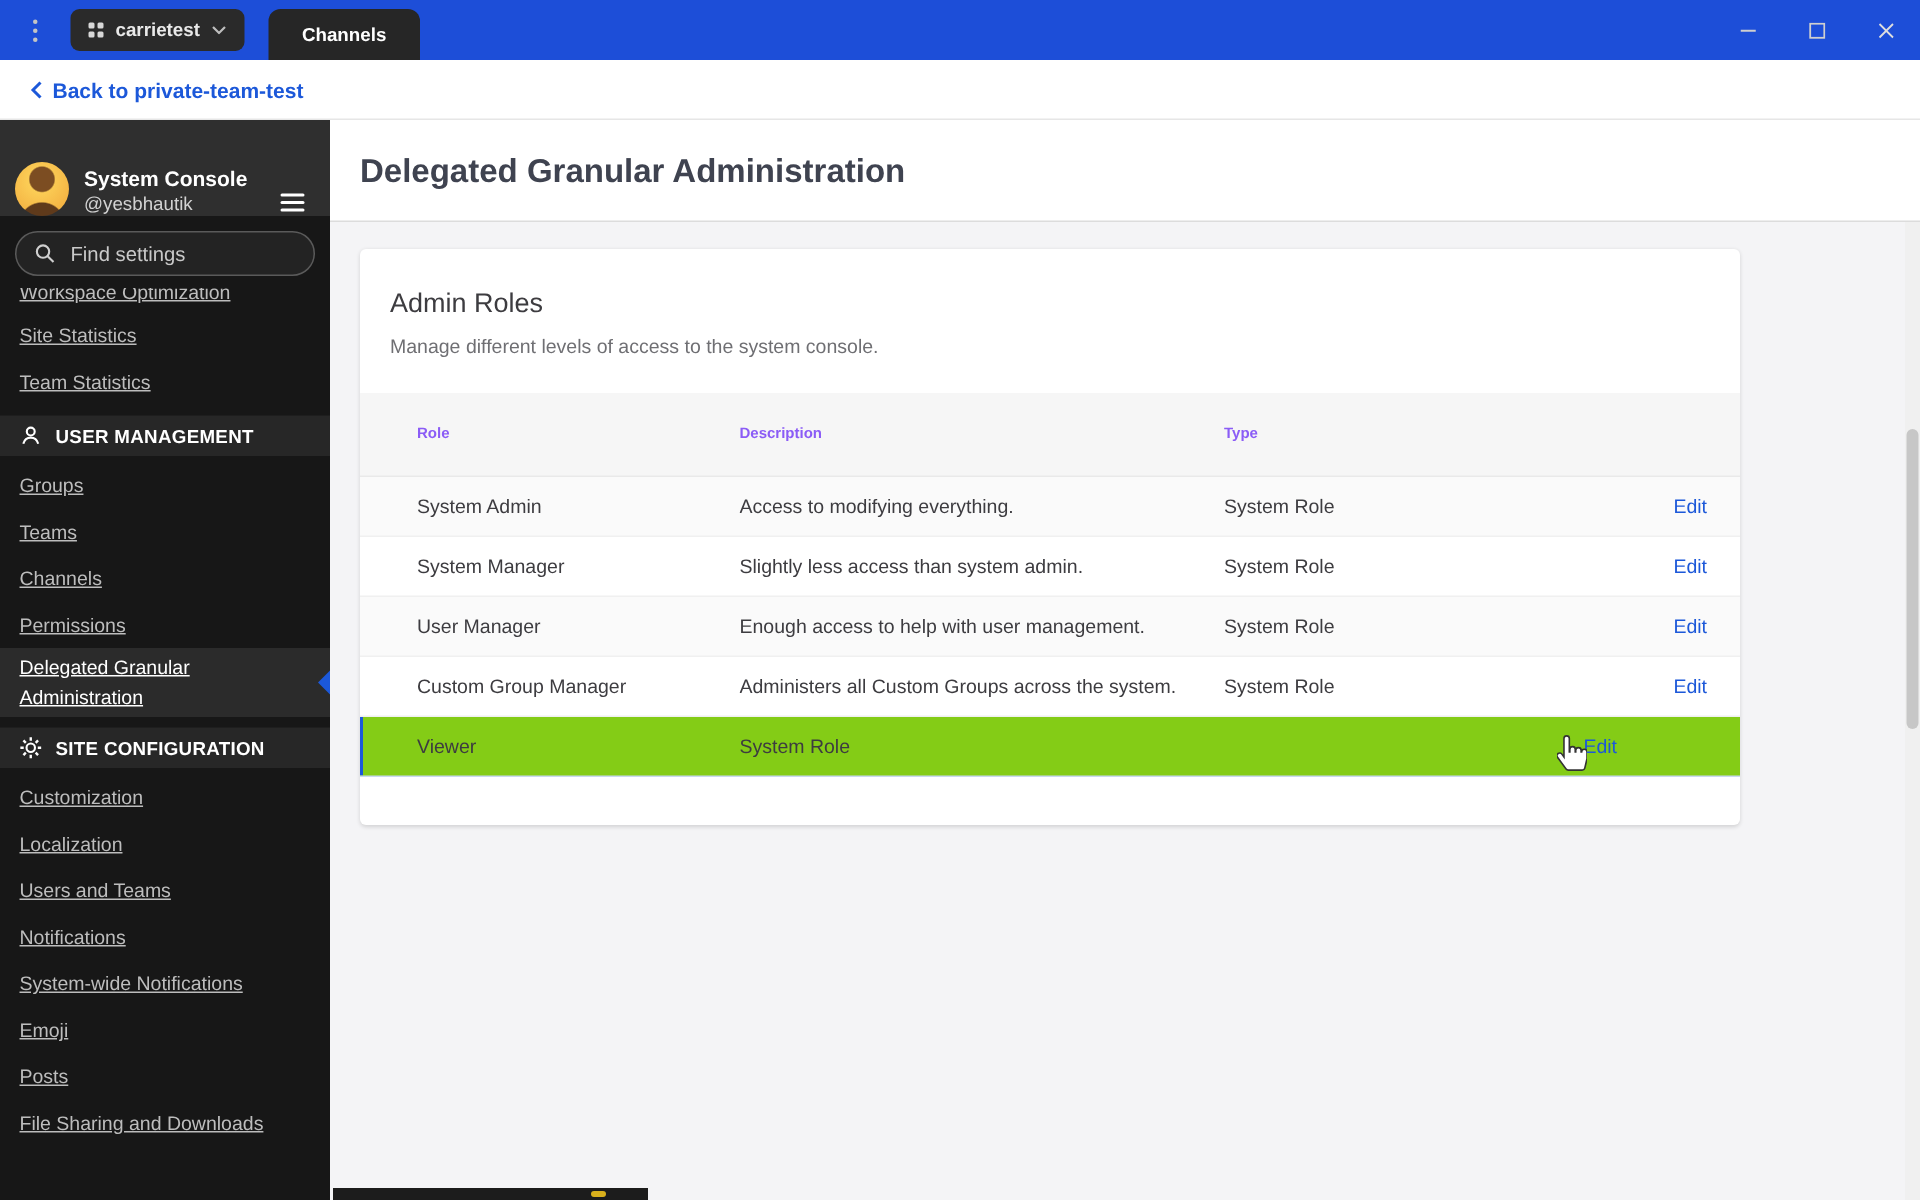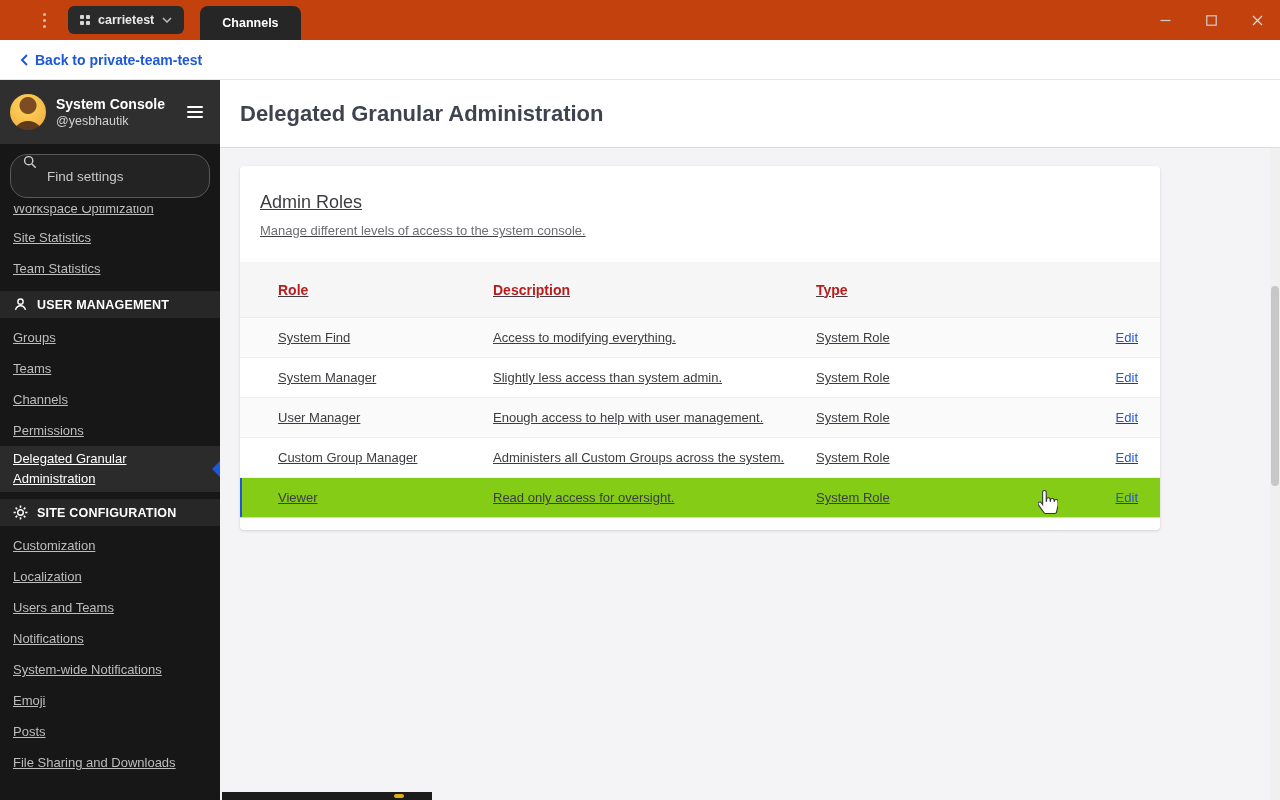--- a/index.html
+++ b/index.html
@@ -5,21 +5,21 @@
   * { box-sizing: border-box; }
   html,body { margin:0; padding:0; }
   body {
     width:1280px; height:800px; overflow:hidden;
     font-family:"Liberation Sans", sans-serif;
     background:#f4f4f6; color:#3d3c40;
   }
   .screen { position:relative; width:1280px; height:800px; }
 
   
-  .titlebar { height:40px; background:#c2410c; display:flex; align-items:center;padding-left:21px; }
+  .titlebar { height:40px; background:#1d4ed8; display:flex; align-items:center; }
   .kebab { margin-left:18px; display:flex; flex-direction:column; gap:3px; cursor:pointer; padding:4px; }
   .kebab i { width:3px; height:3px; border-radius:50%; background:#c4c4c4; }
   .server-btn { display:flex; align-items:center; gap:8px; background:#2a2a2a; border:none;
     color:#e9e9e9; height:28px; padding:0 12px; border-radius:6px; margin-left:18px;
     font-weight:700; font-size:12.5px; font-family:inherit; cursor:pointer; }
   .grid-icon { display:grid; grid-template-columns:4px 4px; gap:2px; }
   .grid-icon i { width:4px; height:4px; background:#d8d8d8; border-radius:1px; }
   .tab { margin-left:16px; height:34px; align-self:flex-end; background:#262626; color:#fff;
     font-size:12.5px; font-weight:700; display:flex; align-items:center; padding:0 22px;
     border-radius:8px 8px 0 0; cursor:pointer; }
@@ -32,36 +32,36 @@
     border-bottom:1px solid #e6e6e6; }
   .back-link { display:flex; align-items:center; gap:7px; color:#1c58d9; font-size:14px;
     font-weight:600; margin-left:20px; text-decoration:none; cursor:pointer; }
 
   
   .body { display:flex; height:720px; }
 
   
   .sidebar { width:220px; flex-shrink:0; background:#171717; color:#c9c9c9;
     display:flex; flex-direction:column; position:relative; }
-  .sb-header { height:64px; background:#2f2f2f; display:flex; align-items:center;
+  .sb-header { height:64px; background:#2f2f2f; display:flex; align-items:flex-end;
     padding:0 14px 0 10px; gap:10px; }
   .avatar { width:36px; height:36px; border-radius:50%; flex-shrink:0;
     background:
       radial-gradient(circle at 50% 32%, #7c4d22 0 8px, rgba(0,0,0,0) 9px),
       radial-gradient(circle at 50% 118%, #5f3a1b 0 15px, rgba(0,0,0,0) 16px),
       radial-gradient(circle at 45% 35%, #ffd95e, #f0a63a); }
   .sb-titles { flex:1; line-height:1.3; min-width:0; }
   .sb-title { color:#fff; font-weight:700; font-size:14px; }
   .sb-sub { color:#d2d2d2; font-size:12.5px; }
   .hamburger { display:flex; flex-direction:column; gap:3px; cursor:pointer; padding:3px; }
   .hamburger i { width:16px; height:2px; background:#fff; border-radius:1px; }
 
   .sb-search { padding:10px 10px 8px; }
-  .search-pill { height:44px; border:1px solid #5a5a5a; background:#232323; border-radius:17px;
-    display:flex; padding:0 12px; gap:8px; }
+  .search-pill { height:30px; border:1px solid #5a5a5a; background:#232323; border-radius:17px;
+    display:flex; align-items:center; padding:0 12px; gap:8px; }
   .search-pill input { flex:1; min-width:0; background:transparent; border:none; outline:none;
     color:#eee; font-size:13.5px; font-family:inherit; }
   .search-pill input::placeholder { color:#c9c9c9; opacity:1; }
 
   .sb-nav { flex:1; overflow:hidden; }
   .sb-item { height:31px; line-height:31px; padding-left:13px; font-size:13px; color:#bdbdbd;
     white-space:nowrap; cursor:pointer; overflow:hidden;text-decoration:underline; }
   .clip-wrap { height:16px; overflow:hidden; }
   .clip-wrap .sb-item { margin-top:-13px; }
   .sb-section { height:27px; display:flex; align-items:center; gap:9px; background:#272727;
@@ -74,29 +74,29 @@
     width:0; height:0; border-top:8px solid transparent; border-bottom:8px solid transparent;
     border-right:8px solid #1c58d9; }
 
   
   .main { flex:1; position:relative; background:#f4f4f6; overflow:hidden; }
   .page-header { height:68px; background:#fff; border-bottom:1px solid #dcdcdc;
     display:flex; align-items:center; padding-left:20px; }
   .page-title { font-size:22px; font-weight:600; color:#3f4350; }
   .content { padding:18px 0 0 20px; }
   .card { width:920px; background:#fff; border-radius:4px;
-    box-shadow:0 1px 3px rgba(0,0,0,.14); padding-bottom:12px; overflow:hidden;text-decoration:underline; }
+    box-shadow:0 1px 3px rgba(0,0,0,.14); padding-bottom:32px; overflow:hidden; }
   .card-head { padding:26px 20px 24px; }
   .card-title { font-size:18px; color:#3d3c40; }
   .card-desc { margin-top:10px; font-size:13px; color:#6f6f73; }
 
   .thead, .trow { display:grid; grid-template-columns:215px 323px 1fr 60px; align-items:center;
     padding:0 22px 0 38px; }
   .thead { height:56px; background:#f6f6f6; border-bottom:1px solid #e9e9e9;
-    font-size:14px; font-weight:700; color:#b91c1c; }
+    font-size:10px; font-weight:700; color:#8b5cf6; }
   .trow { height:40px; font-size:13px; color:#3d3c40; border-bottom:1px solid #f0f0f0;
     background:#fff; }
   .tbody .trow:nth-child(odd) { background:#fafafa; }
   .tbody .trow.highlight { background:#84cc16; box-shadow:inset 2px 0 0 #1c58d9;
     border-bottom-color:#c9d9f0; }
   .cell { overflow:hidden; text-overflow:ellipsis; white-space:nowrap; padding-right:8px; }
   .cell-edit { justify-self:end; }
   .edit-link { color:#1c58d9; font-size:13px; text-decoration:none; cursor:pointer; }
 
   
@@ -253,21 +253,21 @@
 
           <div class="thead">
             <span class="cell">Role</span>
             <span class="cell">Description</span>
             <span class="cell">Type</span>
             <span class="cell-edit"></span>
           </div>
 
           <div class="tbody">
             <div class="trow">
-              <span class="cell">System Find</span>
+              <span class="cell">System Admin</span>
               <span class="cell">Access to modifying everything.</span>
               <span class="cell">System Role</span>
               <a class="edit-link cell-edit">Edit</a>
             </div>
             <div class="trow">
               <span class="cell">System Manager</span>
               <span class="cell">Slightly less access than system admin.</span>
               <span class="cell">System Role</span>
               <a class="edit-link cell-edit">Edit</a>
             </div>
@@ -278,21 +278,20 @@
               <a class="edit-link cell-edit">Edit</a>
             </div>
             <div class="trow">
               <span class="cell">Custom Group Manager</span>
               <span class="cell">Administers all Custom Groups across the system.</span>
               <span class="cell">System Role</span>
               <a class="edit-link cell-edit">Edit</a>
             </div>
             <div class="trow highlight">
               <span class="cell">Viewer</span>
-              <span class="cell">Read only access for oversight.</span>
               <span class="cell">System Role</span>
               <a class="edit-link cell-edit">Edit</a>
             </div>
           </div>
         </section>
       </div>
 
       <div class="scrollbar">
         <div class="scroll-thumb"></div>
       </div>

